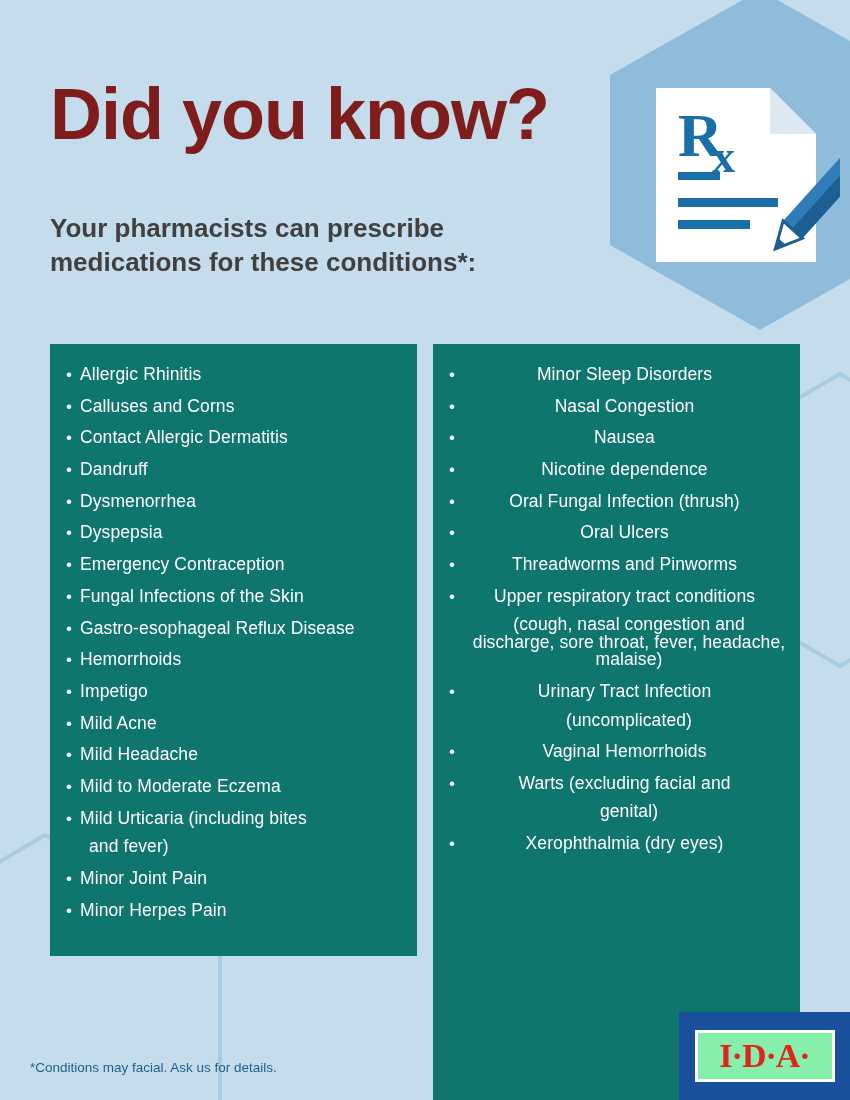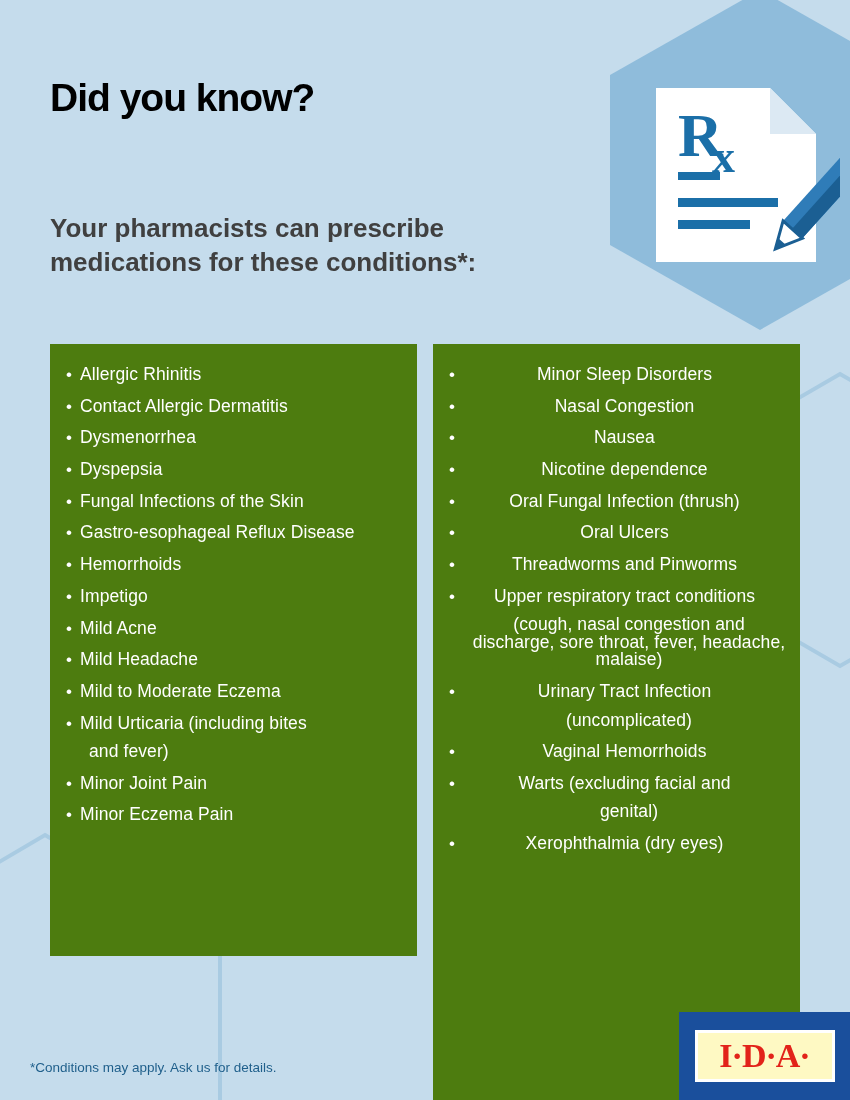--- a/index.html
+++ b/index.html
@@ -30,23 +30,23 @@
   }
 
   
   .hex-svg { position: absolute; pointer-events: none; }
 
   
   .headline {
     position: absolute;
     left: 50px;
     top: 78px;
-    font-size: 39px;
+    font-size: 72px;
     font-weight: bold;
-    color: #000000;
+    color: #7f1d1d;
     letter-spacing: -1px;
     line-height: 1;
   }
   .subhead {
     position: absolute;
     left: 50px;
     top: 212px;
     width: 540px;
     font-size: 26px;
     font-weight: bold;
@@ -60,21 +60,21 @@
     left: 650px;
     top: 80px;
     width: 190px;
     height: 190px;
   }
 
   
   .panel {
     position: absolute;
     top: 344px;
-    background: #4d7c0f;
+    background: #0f766e;
     box-sizing: border-box;
   }
   .panel-left {
     left: 50px;
     width: 367px;
     height: 612px;
   }
   .panel-right {
     left: 433px;
     width: 367px;
@@ -125,21 +125,21 @@
     height: 88px;
     background: #1a4f9c;
     display: flex;
     align-items: center;
     justify-content: center;
   }
   .logo-inner {
     width: 140px;
     height: 52px;
     border: 3px solid #ffffff;
-    background: #fef9c3;
+    background: #86efac;
     display: flex;
     align-items: center;
     justify-content: center;
     box-sizing: border-box;
   }
   .logo-text {
     color: #e2231a;
     font-family: "Liberation Serif", serif;
     font-weight: bold;
     font-size: 34px;
@@ -183,52 +183,55 @@
       <polygon points="138,152 164,152 151,178" fill="#ffffff" stroke="#1b5f93" stroke-width="3"></polygon>
       <polygon points="145,168 157,168 151,178" fill="#1b5f93"></polygon>
       <rect x="138" y="48" width="26" height="12" fill="#1b5f93"></rect>
     </g>
   </svg>
 </div>
 
 <div class="panel panel-left">
   <ul id="list-left">
       <li><span>Allergic Rhinitis</span></li>
+      <li><span>Calluses and Corns</span></li>
       <li><span>Contact Allergic Dermatitis</span></li>
+      <li><span>Dandruff</span></li>
       <li><span>Dysmenorrhea</span></li>
       <li><span>Dyspepsia</span></li>
+      <li><span>Emergency Contraception</span></li>
       <li><span>Fungal Infections of the Skin</span></li>
       <li><span>Gastro-esophageal Reflux Disease</span></li>
       <li><span>Hemorrhoids</span></li>
       <li><span>Impetigo</span></li>
       <li><span>Mild Acne</span></li>
       <li><span>Mild Headache</span></li>
       <li><span>Mild to Moderate Eczema</span></li>
       <li><span>Mild Urticaria (including bites</span><span class="cont">and fever)</span></li>
       <li><span>Minor Joint Pain</span></li>
-      <li><span>Minor Eczema Pain</span></li>
+      <li><span>Minor Herpes Pain</span></li>
     </ul>
 </div>
 
 <div class="panel panel-right">
   <ul id="list-right">
       <li><span>Minor Sleep Disorders</span></li>
       <li><span>Nasal Congestion</span></li>
       <li><span>Nausea</span></li>
       <li><span>Nicotine dependence</span></li>
       <li><span>Oral Fungal Infection (thrush)</span></li>
       <li><span>Oral Ulcers</span></li>
       <li><span>Threadworms and Pinworms</span></li>
       <li><span>Upper respiratory tract conditions</span><span class="cont">(cough, nasal congestion and discharge, sore throat, fever, headache, malaise)</span></li>
       <li><span>Urinary Tract Infection</span><span class="cont">(uncomplicated)</span></li>
       <li><span>Vaginal Hemorrhoids</span></li>
       <li><span>Warts (excluding facial and</span><span class="cont">genital)</span></li>
       <li><span>Xerophthalmia (dry eyes)</span></li>
     </ul>
 </div>
 
-<div class="footnote">*Conditions may apply. Ask us for details.</div>
+<div class="footnote">*Conditions may facial. Ask us for details.</div>
 
 <div class="logo-box">
   <div class="logo-inner">
     <span class="logo-text">I·D·A·</span>
   </div>
 </div>
 
 </body></html>

